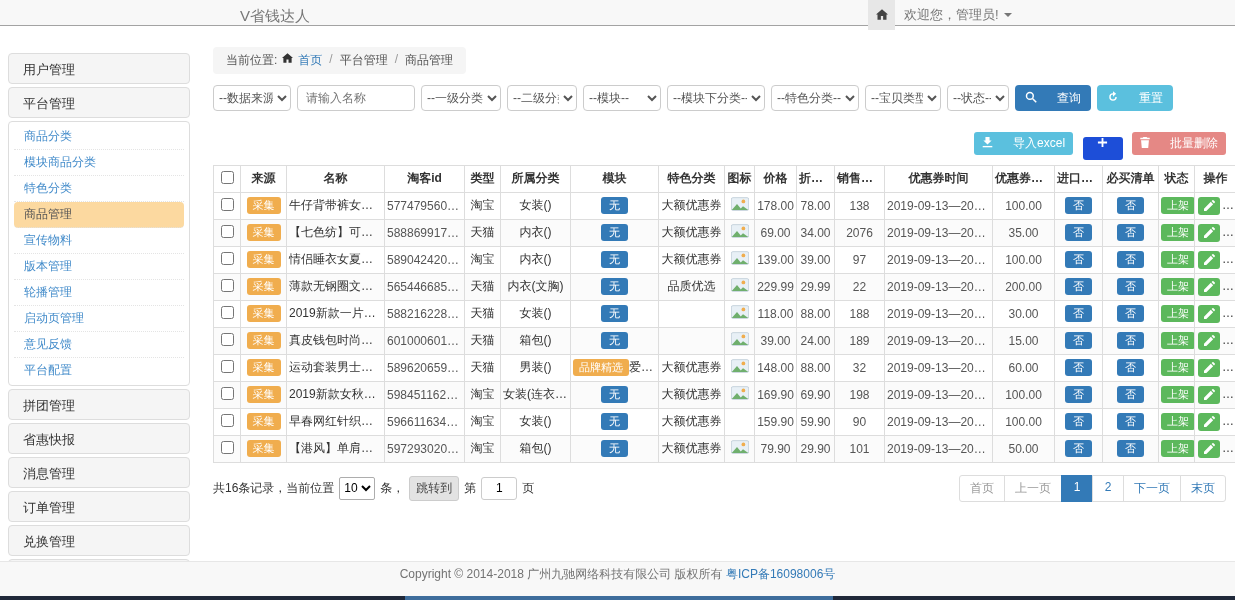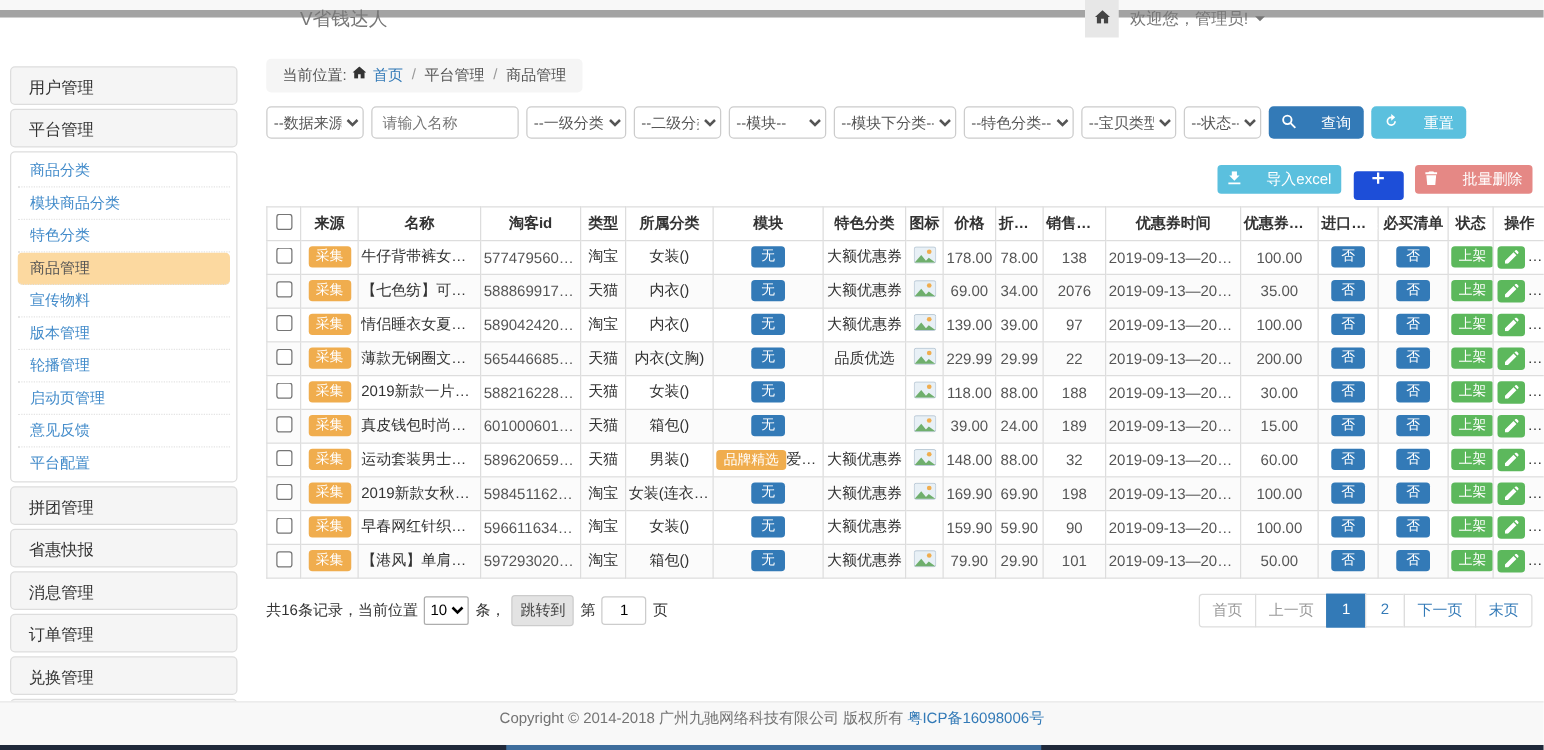--- a/index.html
+++ b/index.html
@@ -1,20 +1,20 @@
 <!DOCTYPE html>
 <html><head>
 <meta charset="utf-8">
 <style>
   * { box-sizing:border-box; margin:0; padding:0; }
   html,body { width:1235px; height:600px; }
   body { position:relative; font-family:"Liberation Sans","DejaVu Sans",sans-serif; background:#fff; overflow:hidden; color:#333; }
 
   
-  .navbar { height:14px; background:#f8f8f8; border-bottom:6px solid #a3a3a3; position:relative; }
+  .navbar { height:26px; background:#f8f8f8; border-bottom:1px solid #a3a3a3; position:relative; }
   .navbar-title { position:absolute; left:240px; top:0; line-height:31px; color:#777; font-size:15px; }
   .nav-home { position:absolute; left:868px; top:0; width:27px; height:30px; background:#e7e7e7; display:flex; align-items:center; justify-content:center; cursor:pointer; }
   .nav-user { position:absolute; left:904px; top:0; height:30px; display:flex; align-items:center; gap:5px; color:#777; font-size:13px; cursor:pointer; }
   .caret { width:0; height:0; border-left:4px solid transparent; border-right:4px solid transparent; border-top:4px solid #777; display:inline-block; }
 
   
   .sidebar { position:absolute; left:8px; top:53px; width:182px; z-index:1; }
   .side-title { color:#2a6496; font-weight:bold; font-size:15px; padding:6px 0 9px 2px; }
   .side-group { background:#f5f5f5; border:1px solid #ddd; border-radius:4px; padding:7px 14px; margin-bottom:3px; font-size:13px; color:#333; cursor:pointer; height:31px; }
   .side-panel { border:1px solid #ddd; border-radius:4px; background:#fff; padding:2px 5px; margin-bottom:3px; }

